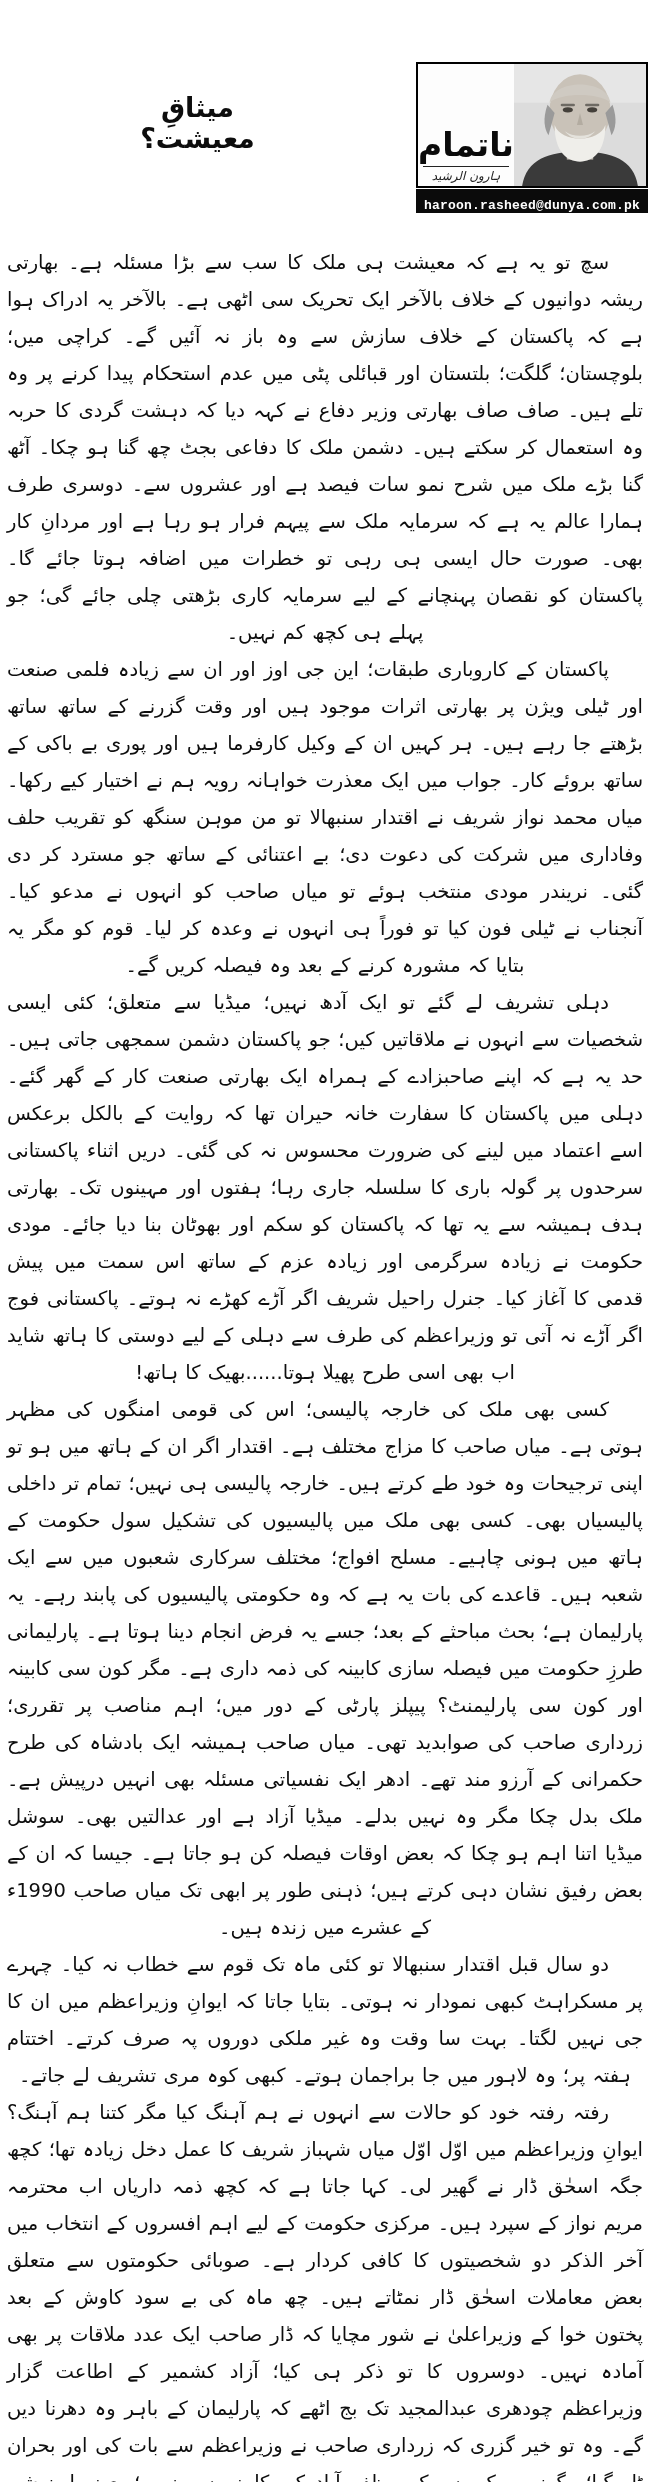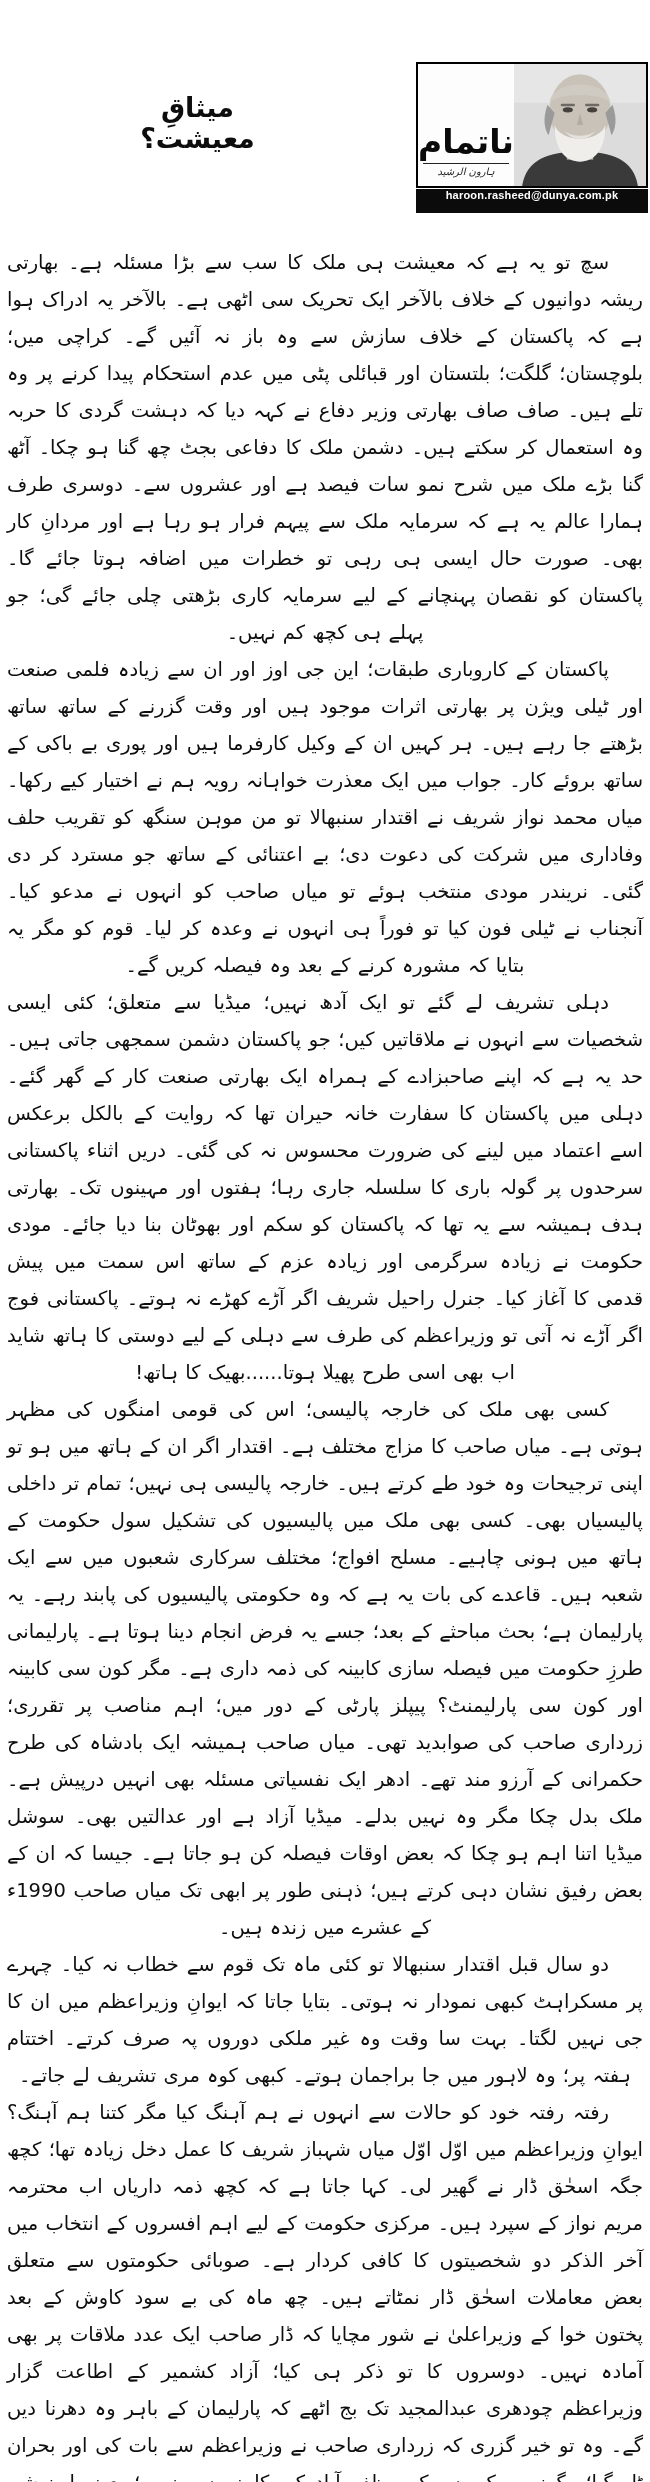--- a/index.html
+++ b/index.html
@@ -33,32 +33,32 @@
     justify-content:flex-end;align-items:center;
     padding:2px 0 1px 0;
   }
   .column-name{
     direction:rtl;
     font-size:33px;font-weight:bold;color:#0a0a0a;
     line-height:1.05;letter-spacing:0;
   }
   .masthead-divider{width:86px;border-top:1.5px solid #222;margin:3px 0 2px 0;}
   .author-name{
-    direction:rtl;font-size:10px;color:#222;
-    font-style:italic;padding-bottom:8px;white-space:nowrap;
+    direction:rtl;font-size:12px;color:#222;
+    font-style:italic;padding-bottom:2px;white-space:nowrap;
   }
   .masthead-photo{flex:1;position:relative;background:linear-gradient(180deg,#e9e9e9 0%,#d2d2d2 60%,#bdbdbd 100%);}
   .masthead-photo svg{position:absolute;inset:0;width:100%;height:100%;}
   .email-bar{
     position:absolute;top:189px;right:2px;
     width:232px;height:24px;
     background:#0b0b0b;color:#fff;
-    display:flex;align-items:flex-start;justify-content:center;
-    font-family:Liberation Sans, sans-serif;
-    font-size:11px;font-weight:bold;
+    display:flex;align-items:flex-end;justify-content:center;
+    font-family:Liberation Mono, monospace;
+    font-size:13px;font-weight:bold;
     direction:ltr;letter-spacing:.2px;
   }
   
   #article{
     direction:rtl;
     padding:4px 7px 0 7px;
   }
   #article p.para{
     margin:0;
     font-size:19.5px;

